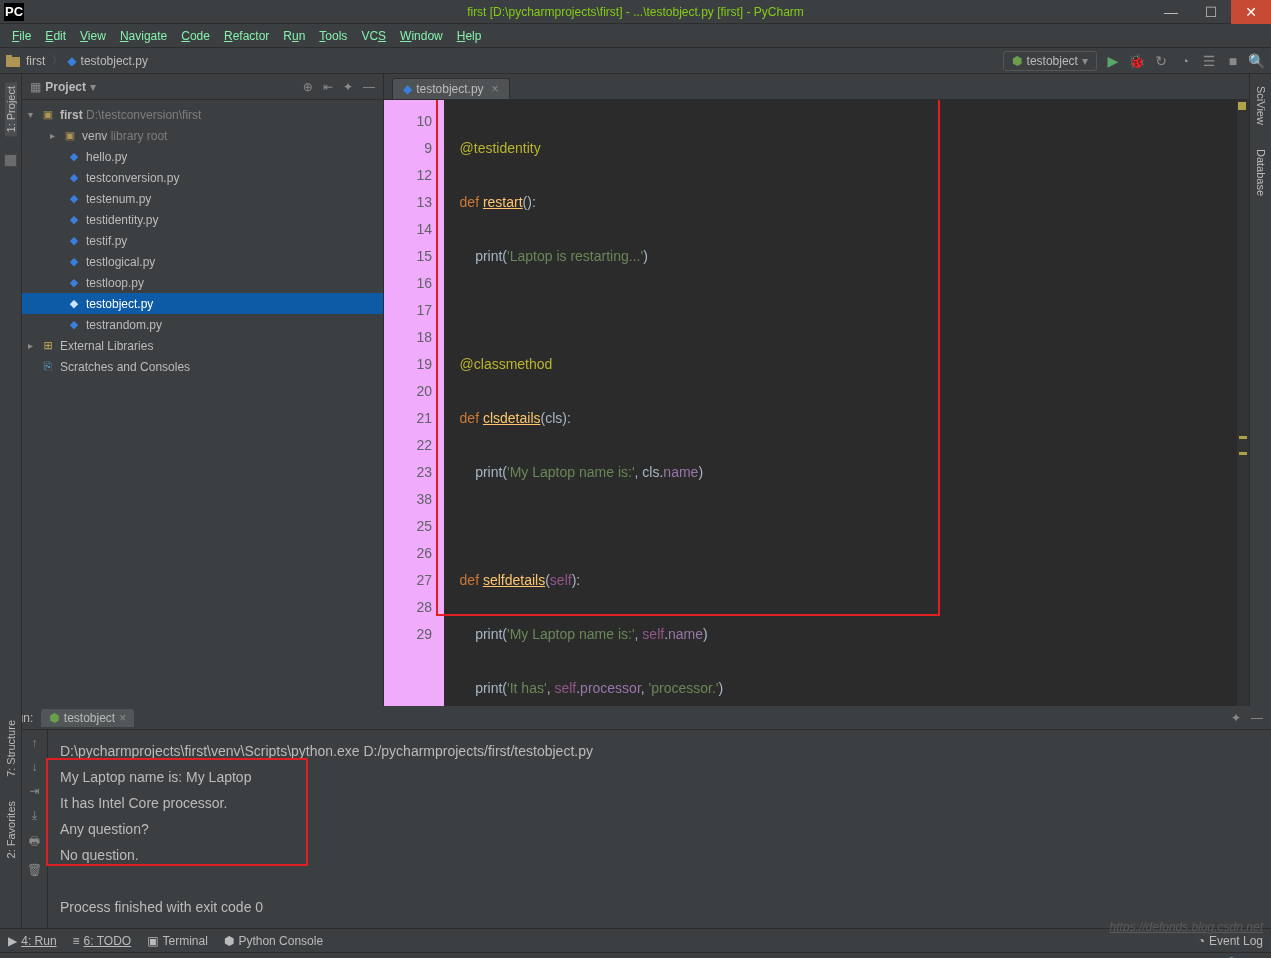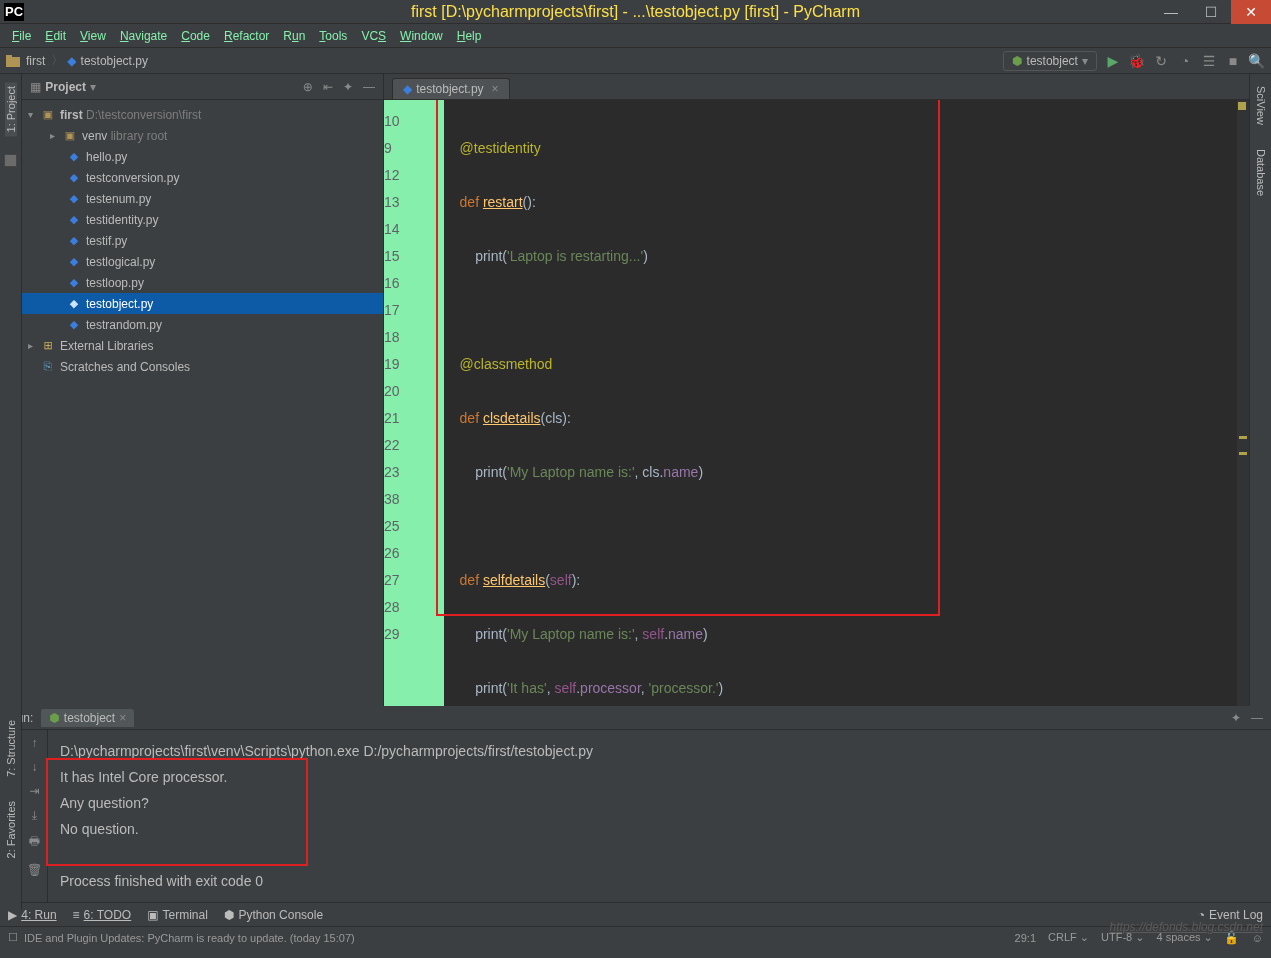--- a/index.html
+++ b/index.html
@@ -1,19 +1,19 @@
 <!DOCTYPE html>
 <html><head>
 <meta charset="utf-8">
 <style>
 * { margin:0; padding:0; box-sizing:border-box; font-family:"Segoe UI",Arial,sans-serif; }
 body { background:#3c3f41; color:#bbbbbb; font-size:12px; width:1271px; height:958px; overflow:hidden; position:relative; }
 .titlebar { height:24px; background:#3c3f41; display:flex; align-items:center; position:relative; border-bottom:1px solid #2d2d2d; }
 .titlebar-icon { width:20px; height:18px; background:#000; color:#fff; font-size:13px; display:flex; align-items:center; justify-content:center; margin-left:4px; font-weight:bold; }
-.titlebar-text { position:absolute; left:50%; transform:translateX(-50%); color:#fde047; font-size:16px; }
+.titlebar-text { position:absolute; left:50%; transform:translateX(-50%); color:#84cc16; font-size:12px; }
 .win-controls { margin-left:auto; display:flex; }
 .win-btn { width:40px; height:24px; display:flex; align-items:center; justify-content:center; color:#bbb; font-size:14px; }
 .win-close { background:#c74b34; color:#fff; }
 .menubar { height:24px; background:#3c3f41; display:flex; align-items:center; padding-left:6px; gap:2px; border-bottom:1px solid #2d2d2d; }
 .menu-item { padding:2px 6px; color:#86efac; cursor:pointer; }
 .menu-item u { text-decoration:underline; }
 .navbar { height:26px; background:#3c3f41; display:flex; align-items:center; padding:0 6px; border-bottom:1px solid #2d2d2d; }
 .nav-folder-icon { width:14px; height:12px; display:inline-block; margin-right:4px; }
 .nav-crumb { color:#bbb; padding:0 2px; }
 .nav-sep { color:#666; padding:0 4px; }
@@ -39,21 +39,21 @@
 .tree-row .arrow { width:12px; color:#8a8a8a; font-size:10px; }
 .tree-row .icon { width:16px; margin-right:4px; display:inline-flex; align-items:center; justify-content:center; font-size:11px; }
 .foldr { color:#b09454; }
 .pyf { color:#3a7edf; }
 .dim { color:#7d7d7d; }
 .editor-area { flex:1; display:flex; flex-direction:column; background:#2b2b2b; position:relative; }
 .editor-tabs { height:26px; background:#3c3f41; display:flex; align-items:flex-end; border-bottom:1px solid #2d2d2d; }
 .editor-tab { background:#4e5254; border:1px solid #2d2d2d; border-bottom:none; padding:3px 10px; margin-left:8px; display:flex; align-items:center; gap:4px; color:#bbb; font-size:12px; border-radius:3px 3px 0 0; }
 .editor-tab .x { color:#8a8a8a; margin-left:4px; }
 .editor-body { flex:1; display:flex; background:#2b2b2b; overflow:hidden; position:relative; }
-.ln-gutter { width:60px; background:#86efac; padding-right:12px; padding-top:8px; color:#606366; font-family:"Consolas",monospace; font-size:14px; line-height:27px; }
+.ln-gutter { width:60px; background:#f0abfc; text-align:right; padding-right:12px; padding-top:8px; color:#606366; font-family:"Consolas",monospace; font-size:14px; line-height:27px; }
 .code { flex:1; padding-top:8px; font-family:"Consolas",monospace; font-size:14px; line-height:27px; white-space:pre; color:#a9b7c6; position:relative; }
 .kw { color:#cc7832; }
 .deco { color:#bbb529; }
 .fn { color:#ffc66d; }
 .str { color:#6a8759; }
 .self { color:#94558d; }
 .attr { color:#9876aa; }
 .uline { text-decoration:underline; }
 .red-box { position:absolute; border:2px solid #e02020; pointer-events:none; }
 .right-gutter { width:22px; background:#3c3f41; border-left:1px solid #2d2d2d; display:flex; flex-direction:column; align-items:center; padding-top:8px; gap:16px; }
@@ -317,20 +317,21 @@
     <div class="run-left-tb2">
       <span class="icon-gray">↑</span>
       <span class="icon-gray">↓</span>
       <span class="icon-gray">⇥</span>
       <span class="icon-gray">⤓</span>
       <span class="icon-gray">🖶</span>
       <span class="icon-gray">🗑</span>
     </div>
     <div class="console">
 <div>D:\pycharmprojects\first\venv\Scripts\python.exe D:/pycharmprojects/first/testobject.py</div>
+<div>My Laptop name is: My Laptop</div>
 <div>It has Intel Core processor.</div>
 <div>Any question?</div>
 <div>No question.</div>
 <div>&nbsp;</div>
 <div>Process finished with exit code 0</div>
       <div class="red-box" style="left:-2px; top:28px; width:262px; height:108px;"></div>
     </div>
   </div>
 </div>
 

